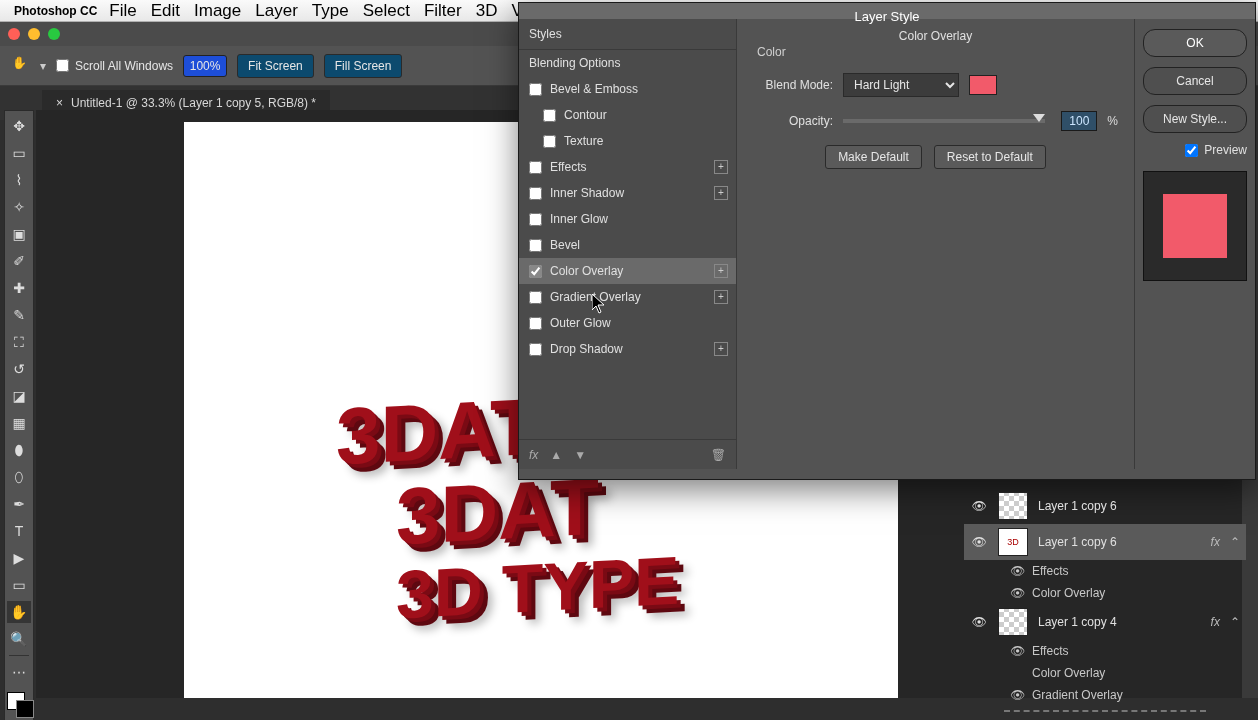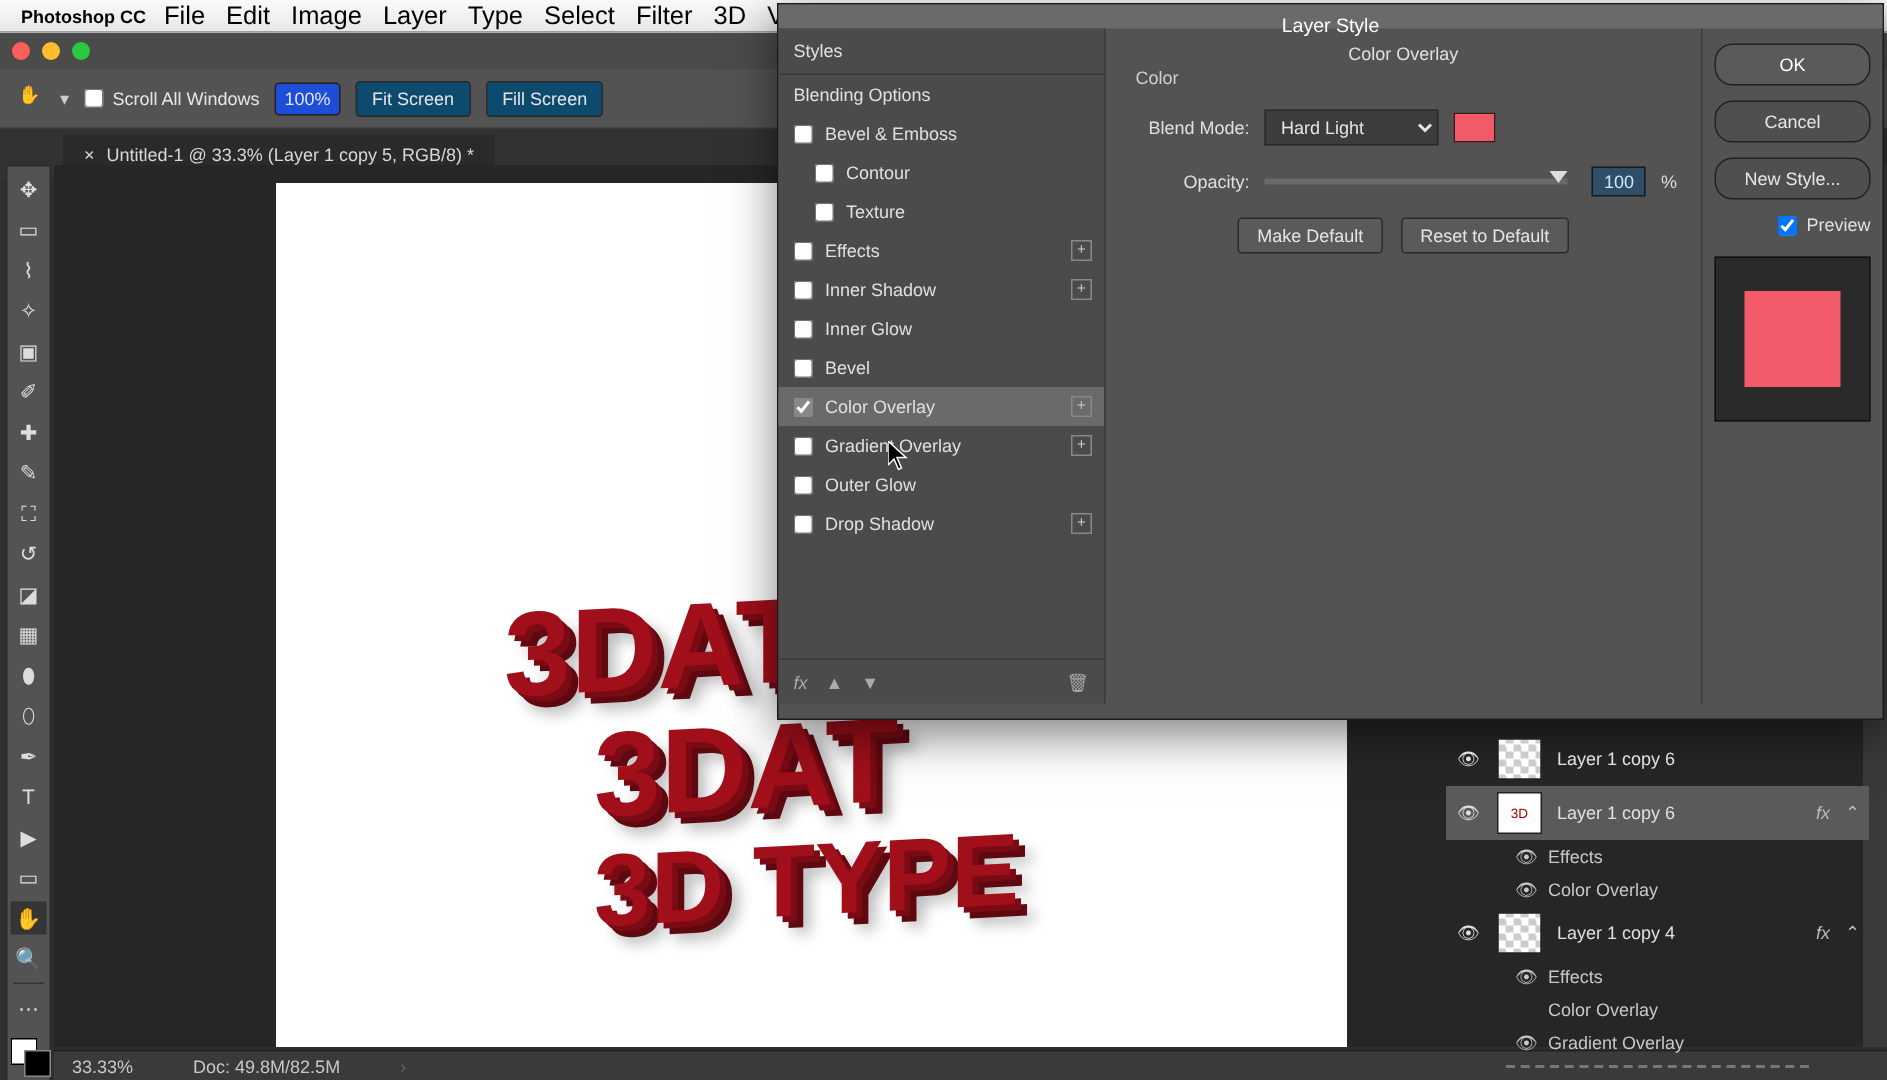--- a/index.html
+++ b/index.html
@@ -202,25 +202,20 @@
     <div class="canvas">
     </div>
     <div class="art">3DAT</div>
     <div class="art art2">3DAT</div>
     <div class="art art3">3D TYPE</div>
     <div class="canvas-scroll">
       <div class="thumb"></div>
     </div>
   </div>
 
-  <div class="statusbar">
-    <span>33.33%</span>
-    <span>Doc: 49.8M/82.5M</span>
-    <span class="sep">›</span>
-  </div>
 </div>
 
 <div class="dialog">
   <div class="dlg-title">Layer Style</div>
   <div class="dlg-body">
     <div class="dlg-left">
       <div class="hdr">Styles</div>
       <div class="row">
         <span>Blending Options</span>
       </div>

